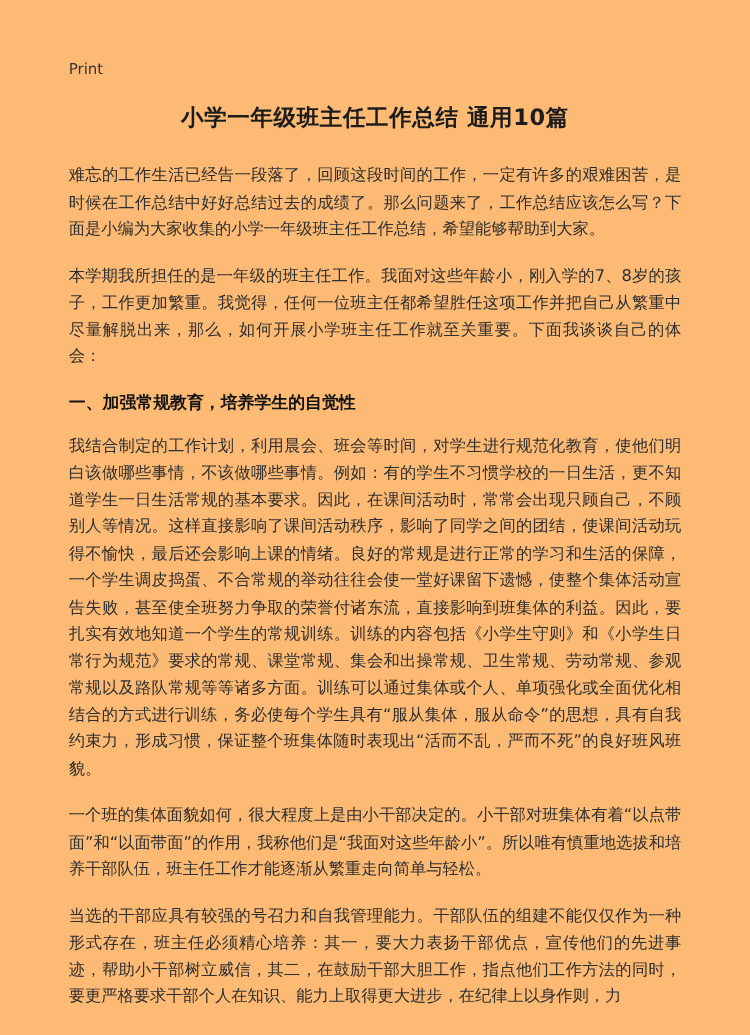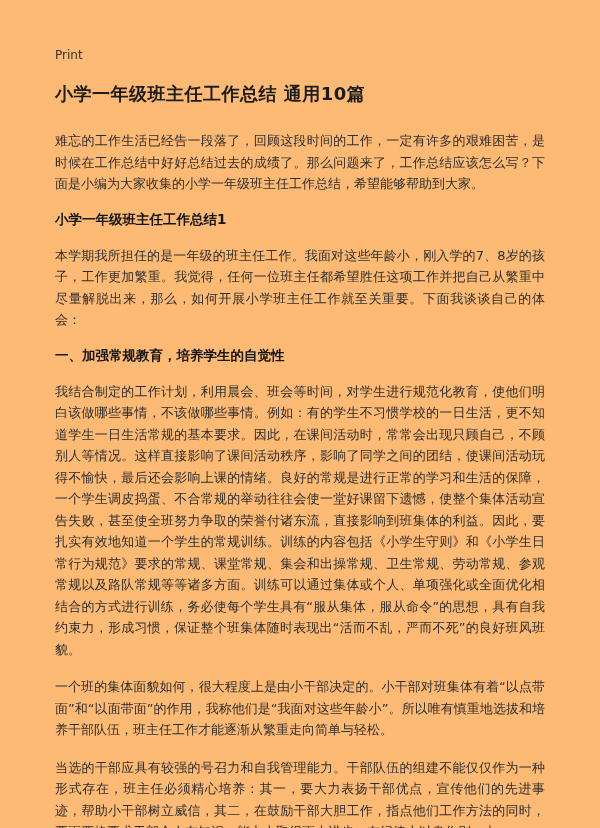--- a/index.html
+++ b/index.html
@@ -25,20 +25,21 @@
     font-size: 12px;
     color: #333333;
     margin: 0 0 20px 0;
     cursor: pointer;
     display: inline-block;
   }
   .doc-title {
     font-size: 18px;
     font-weight: bold;
     color: #1c1c1c;
+    text-align: center;
     margin: 0 0 24px 0;
     letter-spacing: 0.5px;
   }
   .doc-subtitle {
     font-size: 13px;
     color: #2e2e2e;
     margin: 0 0 14px 0;
   }
   p.body-text {
     font-size: 13px;
@@ -61,21 +62,20 @@
 
 <div class="page">
 
   <div class="print-label">Print</div>
 
   <h1 class="doc-title">小学一年级班主任工作总结 通用10篇</h1>
 
 
   <p class="body-text">难忘的工作生活已经告一段落了，回顾这段时间的工作，一定有许多的艰难困苦，是时候在工作总结中好好总结过去的成绩了。那么问题来了，工作总结应该怎么写？下面是小编为大家收集的小学一年级班主任工作总结，希望能够帮助到大家。</p>
 
-  <h2 class="sec-heading">小学一年级班主任工作总结1</h2>
 
   <p class="body-text">本学期我所担任的是一年级的班主任工作。我面对这些年龄小，刚入学的7、8岁的孩子，工作更加繁重。我觉得，任何一位班主任都希望胜任这项工作并把自己从繁重中尽量解脱出来，那么，如何开展小学班主任工作就至关重要。下面我谈谈自己的体会：</p>
 
   <h2 class="sec-heading">一、加强常规教育，培养学生的自觉性</h2>
 
   <p class="body-text">我结合制定的工作计划，利用晨会、班会等时间，对学生进行规范化教育，使他们明白该做哪些事情，不该做哪些事情。例如：有的学生不习惯学校的一日生活，更不知道学生一日生活常规的基本要求。因此，在课间活动时，常常会出现只顾自己，不顾别人等情况。这样直接影响了课间活动秩序，影响了同学之间的团结，使课间活动玩得不愉快，最后还会影响上课的情绪。良好的常规是进行正常的学习和生活的保障，一个学生调皮捣蛋、不合常规的举动往往会使一堂好课留下遗憾，使整个集体活动宣告失败，甚至使全班努力争取的荣誉付诸东流，直接影响到班集体的利益。因此，要扎实有效地知道一个学生的常规训练。训练的内容包括《小学生守则》和《小学生日常行为规范》要求的常规、课堂常规、集会和出操常规、卫生常规、劳动常规、参观常规以及路队常规等等诸多方面。训练可以通过集体或个人、单项强化或全面优化相结合的方式进行训练，务必使每个学生具有“服从集体，服从命令”的思想，具有自我约束力，形成习惯，保证整个班集体随时表现出“活而不乱，严而不死”的良好班风班貌。</p>
 
 
   <p class="body-text">一个班的集体面貌如何，很大程度上是由小干部决定的。小干部对班集体有着“以点带面”和“以面带面”的作用，我称他们是“我面对这些年龄小”。所以唯有慎重地选拔和培养干部队伍，班主任工作才能逐渐从繁重走向简单与轻松。</p>
 

